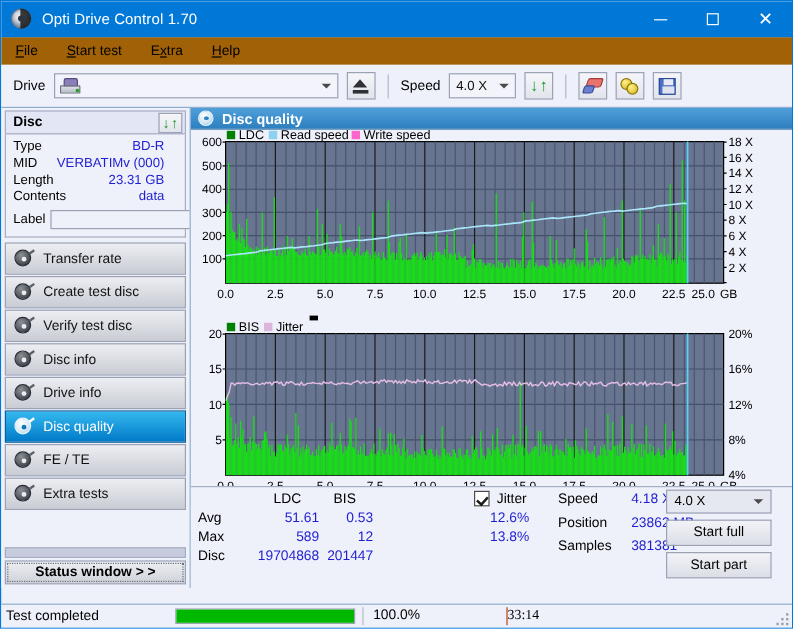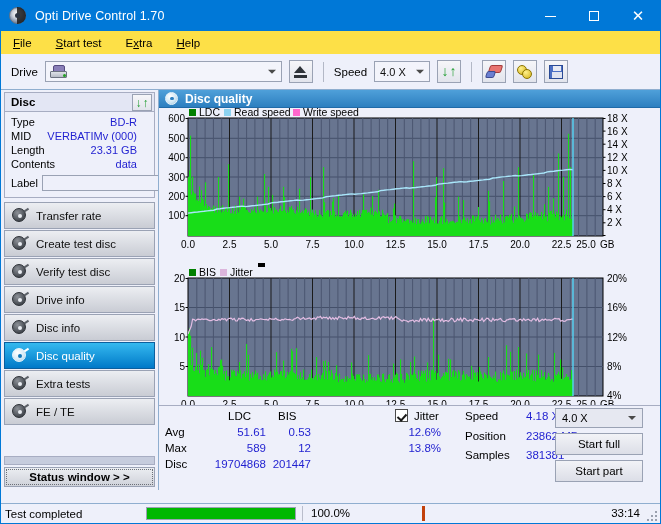--- a/index.html
+++ b/index.html
@@ -38,21 +38,21 @@
     background:#1b1b1b;border-radius:0 9px 9px 0;opacity:.85;
   }
   .title-text{font-size:12.5px;letter-spacing:.1px;}
   .win-btns{position:absolute;right:0;top:0;height:30px;display:flex;}
   .win-btn{width:44px;height:30px;display:flex;align-items:center;justify-content:center;color:#fff;font-size:13px;}
   .glyph-min{display:block;width:11px;height:1px;background:#fff;}
   .glyph-max{display:block;width:10px;height:10px;border:1px solid #fff;box-sizing:border-box;}
   .glyph-close{font-size:15px;line-height:15px;font-family:"DejaVu Sans",sans-serif;}
 
   
-  .menubar{height:23px;background:#fde047;display:flex;align-items:center;padding-left:10px;gap:20px;}
+  .menubar{height:23px;background:#a16207;display:flex;align-items:center;padding-left:10px;gap:20px;}
   .menuitem{font-size:11.5px;color:#000;padding:2px 2px;}
   .menuitem u{text-decoration:underline;}
 
   
   .toolbar{height:35px;background:#eef0fa;display:flex;align-items:center;padding-left:10px;gap:7px;
            border-bottom:1px solid #8faecf;}
   .tb-label{font-weight:normal;font-size:11.5px;}
   .combo{
     height:21px;background:#f3f4fb;border:1px solid #9aa2b4;box-sizing:border-box;
     display:flex;align-items:center;position:relative;font-size:11px;color:#111;
@@ -184,21 +184,21 @@
 
   
   .statusbar{
     position:absolute;left:0;right:0;bottom:0;height:19px;background:#eef0fa;
     border-top:1px solid #8faecf;display:flex;align-items:center;font-size:11.5px;
   }
   .sb-text{width:145px;padding-left:4px;box-sizing:border-box;}
   .sb-prog{width:150px;height:13px;background:#fff;border:1px solid #9aa2b4;box-sizing:border-box;position:relative;}
   .sb-prog i{position:absolute;left:0;top:0;bottom:0;width:100%;background:#00b800;display:block;}
   .sb-pct{width:120px;padding-left:8px;box-sizing:border-box;border-left:1px solid #b9bdcb;margin-left:6px;height:15px;line-height:15px;}
-  .sb-time{flex:1;text-align:right;padding-right:20px;border-left:3px solid #c2410c;height:15px;line-height:15px;}
+  .sb-time{flex:1;padding-right:20px;border-left:1px solid #c2410c;height:15px;line-height:15px;font-family:Liberation Serif, serif;}
   .grip{position:absolute;right:3px;bottom:2px;width:10px;height:10px;}
   .grip i{position:absolute;width:2px;height:2px;background:#9aa0ae;}
 </style>
 </head>
 <body>
 
 <div id="app">
 
   <div class="titlebar">
     <div class="title-icon">
@@ -340,53 +340,53 @@
               <i class="sp"></i>
             </span>
           <span>Verify test disc</span>
         </div>
         <div class="navbtn">
           <span class="ico">
               <i class="d"></i>
               <i class="h"></i>
               <i class="sp"></i>
             </span>
-          <span>Drive info</span>
+          <span>Disc info</span>
         </div>
         <div class="navbtn">
           <span class="ico">
               <i class="d"></i>
               <i class="h"></i>
               <i class="sp"></i>
             </span>
-          <span>Disc info</span>
+          <span>Drive info</span>
         </div>
         <div class="navbtn active">
           <span class="ico">
               <i class="d"></i>
               <i class="h"></i>
               <i class="sp"></i>
             </span>
           <span>Disc quality</span>
         </div>
         <div class="navbtn">
           <span class="ico">
               <i class="d"></i>
               <i class="h"></i>
               <i class="sp"></i>
             </span>
-          <span>Extra tests</span>
+          <span>FE / TE</span>
         </div>
         <div class="navbtn">
           <span class="ico">
               <i class="d"></i>
               <i class="h"></i>
               <i class="sp"></i>
             </span>
-          <span>FE / TE</span>
+          <span>Extra tests</span>
         </div>
       </div>
 
       <div class="sb-gap"></div>
       <div class="statuswin">Status window &gt; &gt;</div>
     </div>
 
     <div class="content">
 
       <div class="dq-hdr">

